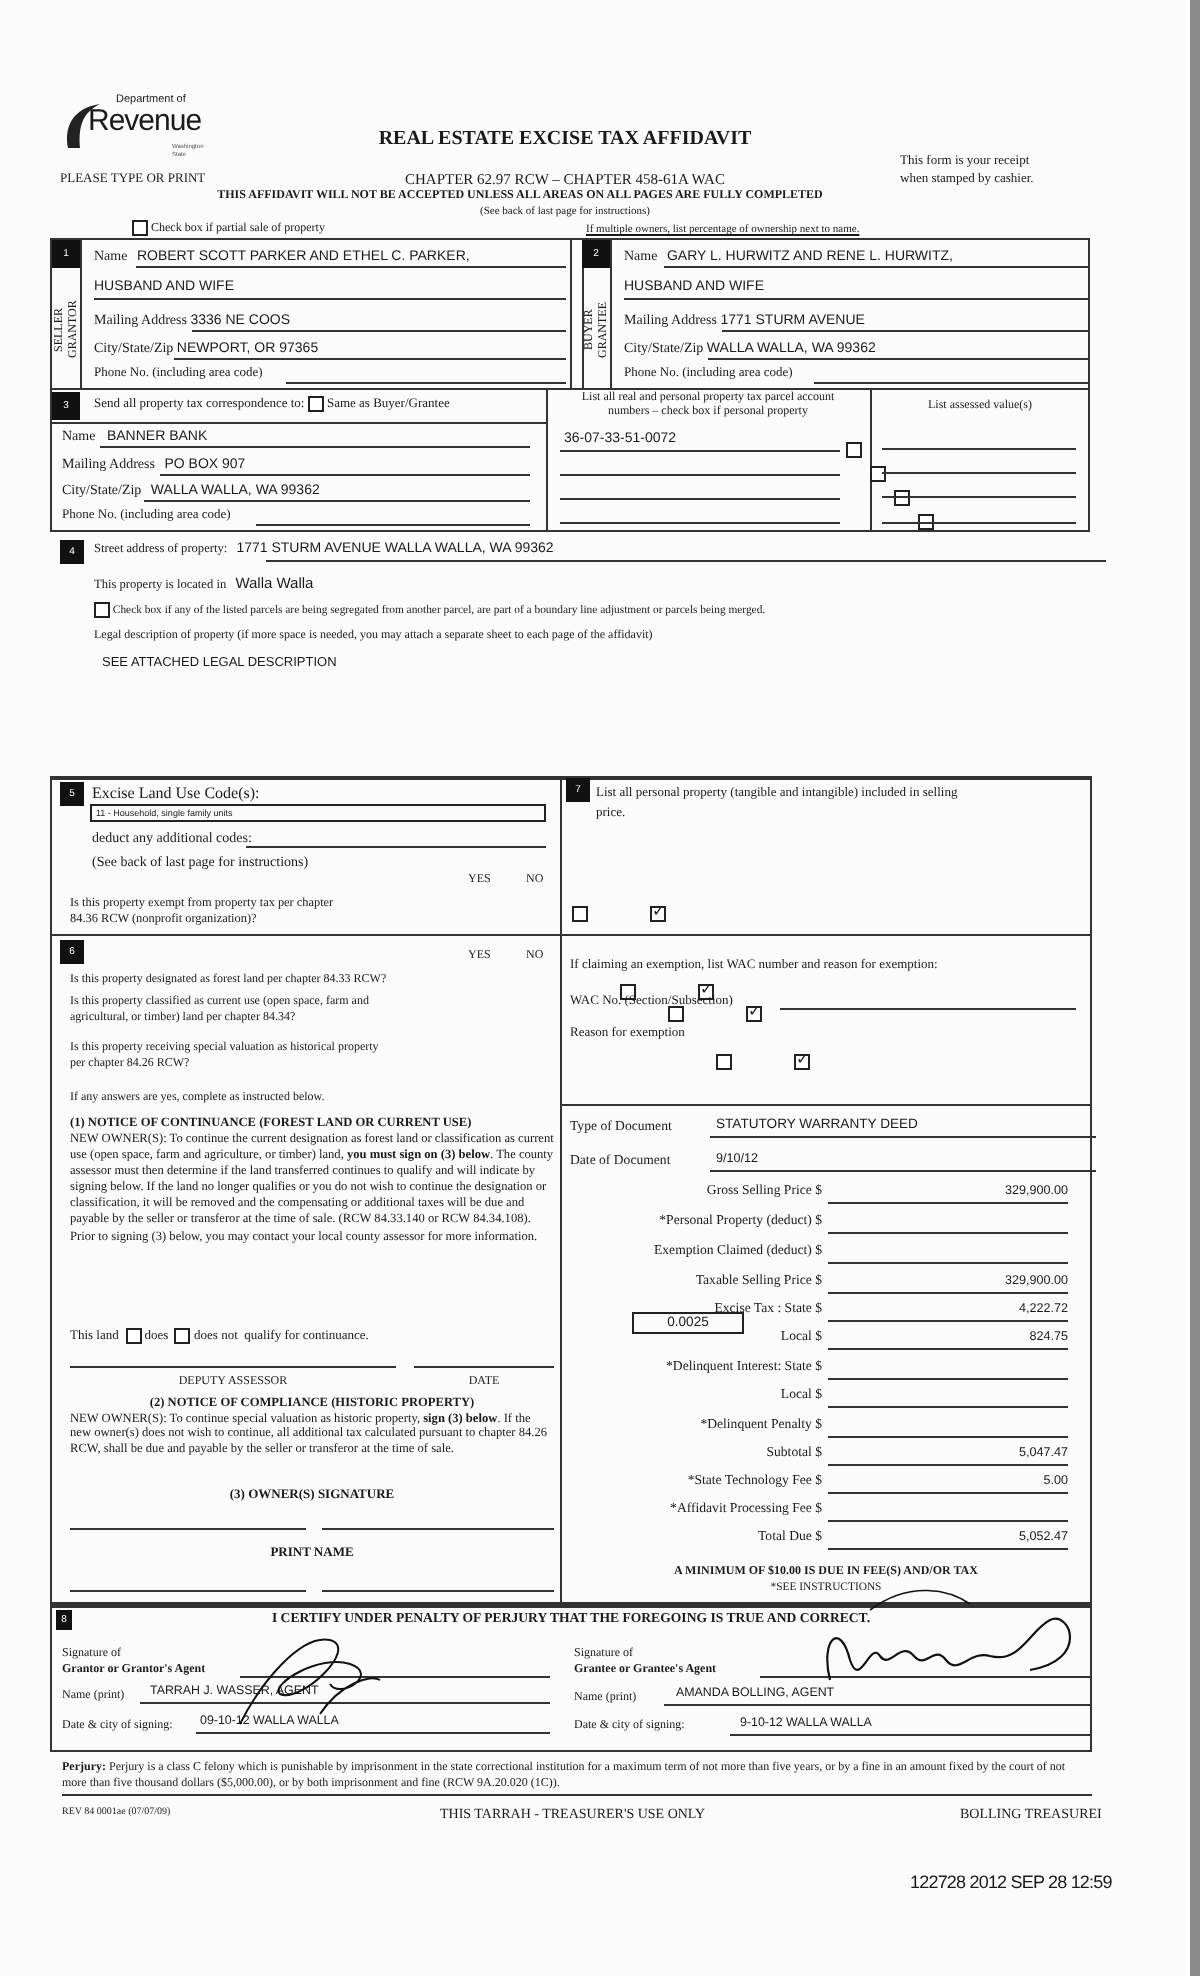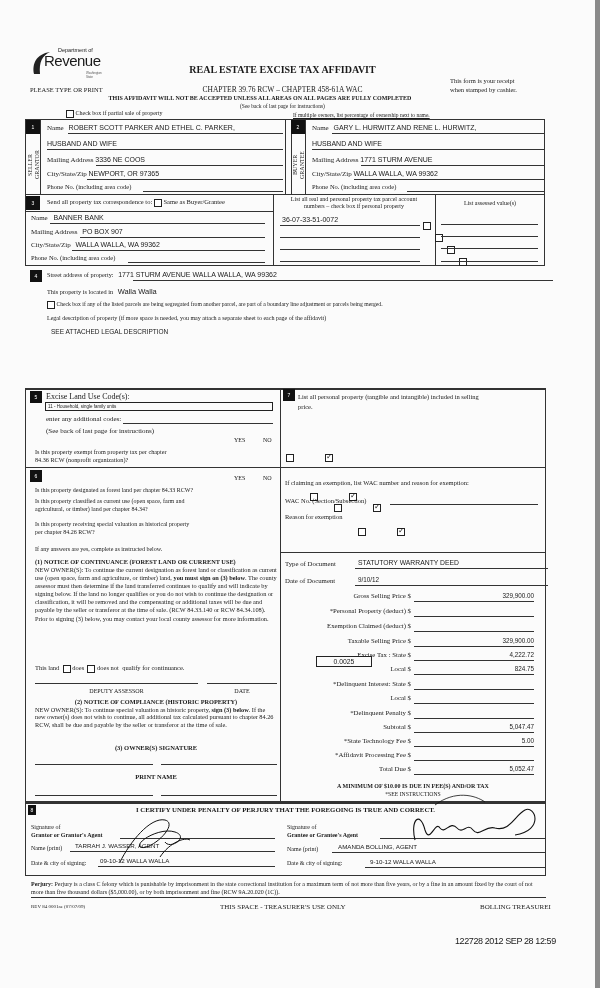--- a/index.html
+++ b/index.html
@@ -32,21 +32,21 @@
 <div class="abs" style="left:30px;top:47px;width:70px;height:32px;">
   <svg width="22" height="26" viewBox="0 0 22 26" style="position:absolute;left:0;top:3px;">
     <path d="M4 24 C2 14 6 4 20 2 C12 6 9 12 10 24 Z" fill="#222"></path>
   </svg>
   <div class="abs sans" style="left:28px;top:0;font-size:5.5px;">Department of</div>
   <div class="abs sans" style="left:14px;top:5px;font-size:15px;letter-spacing:-0.5px;">Revenue</div>
   <div class="abs sans" style="left:56px;top:24px;font-size:3px;color:#555;">Washington State</div>
 </div>
 <div class="abs lbl" style="left:30px;top:86px;font-size:6.5px;">PLEASE TYPE OR PRINT</div>
 <div class="abs center bold" style="left:160px;top:64px;width:245px;font-size:10px;">REAL ESTATE EXCISE TAX AFFIDAVIT</div>
-<div class="abs center" style="left:160px;top:85px;width:245px;font-size:7.5px;">CHAPTER 39.76 RCW – CHAPTER 458-61A WAC</div>
+<div class="abs center" style="left:160px;top:85px;width:245px;font-size:7.5px;">CHAPTER 62.97 RCW – CHAPTER 458-61A WAC</div>
 <div class="abs lbl" style="left:450px;top:77px;font-size:6.5px;">This form is your receipt</div>
 <div class="abs lbl" style="left:450px;top:86px;font-size:6.5px;">when stamped by cashier.</div>
 <div class="abs center bold" style="left:60px;top:95px;width:400px;font-size:6px;">THIS AFFIDAVIT WILL NOT BE ACCEPTED UNLESS ALL AREAS ON ALL PAGES ARE FULLY COMPLETED</div>
 <div class="abs center" style="left:160px;top:103px;width:245px;font-size:5.5px;">(See back of last page for instructions)</div>
 <div class="abs lbl" style="left:66px;top:110px;font-size:6px;">
   <span class="cb"></span>
   <span>Check box if partial sale of property</span>
 </div>
 <div class="abs lbl" style="left:293px;top:112px;font-size:5.5px;text-decoration:underline;">If multiple owners, list percentage of ownership next to name.</div>
 
@@ -191,21 +191,21 @@
 <div class="box" style="left:25px;top:388px;width:521px;height:414px;border-width:1.5px;border-top-width:2px;"></div>
 <div class="abs" style="left:280px;top:388px;height:414px;border-left:1.5px solid #333;"></div>
 
 
 <div class="badge" style="left:30px;top:391px;">5</div>
 <div class="abs lbl" style="left:46px;top:392px;font-size:8px;">Excise Land Use Code(s):</div>
 <div class="abs sans" style="left:45px;top:402px;width:228px;height:9px;border:1.3px solid #222;box-sizing:border-box;font-size:4.5px;line-height:7px;padding-left:2px;">
   <span>11 - Household, single family units</span>
 </div>
 <div class="abs lbl" style="left:46px;top:415px;font-size:7px;">
-  <span>enter any additional codes:</span>
+  <span>deduct any additional codes:</span>
 </div>
 <div class="line" style="left:123px;top:423px;width:150px;"></div>
 <div class="abs lbl" style="left:46px;top:427px;font-size:7px;">(See back of last page for instructions)</div>
 <div class="abs lbl small" style="left:234px;top:437px;">YES</div>
 <div class="abs lbl small" style="left:263px;top:437px;">NO</div>
 <div class="abs lbl" style="left:35px;top:448px;font-size:6.2px;line-height:8px;">
   <span>Is this property exempt from property tax per chapter</span><br>
   <span>84.36 RCW (nonprofit organization)?</span>
 </div>
 <span class="cb abs" style="left:238px;top:448px;"></span>
@@ -381,18 +381,18 @@
   <path d="M20 50 C15 30 25 20 30 40 C35 55 40 30 45 38 C50 45 55 30 62 38 C68 45 72 32 78 40 C84 48 90 35 100 38 C115 42 120 25 130 20 C140 15 150 40 120 45" stroke="#111" stroke-width="1.1" fill="none"></path>
   <path d="M40 15 C60 0 80 5 90 12" stroke="#111" stroke-width="0.8" fill="none"></path>
 </svg>
 
 
 <div class="abs para" style="left:31px;top:880px;width:515px;font-size:6px;line-height:8px;">
   <b>Perjury:</b><span> Perjury is a class C felony which is punishable by imprisonment in the state correctional institution for a maximum term of not more than five years, or by a fine in an amount fixed by the court of not more than five thousand dollars ($5,000.00), or by both imprisonment and fine (RCW 9A.20.020 (1C)).</span>
 </div>
 <div class="line" style="left:31px;top:897px;width:515px;"></div>
 <div class="abs lbl" style="left:31px;top:904px;font-size:5px;">REV 84 0001ae (07/07/09)</div>
-<div class="abs lbl" style="left:220px;top:903px;font-size:7px;">THIS SPACE - TREASURER'S USE ONLY</div>
+<div class="abs lbl" style="left:220px;top:903px;font-size:7px;">THIS TARRAH - TREASURER'S USE ONLY</div>
 <div class="abs lbl" style="left:480px;top:903px;font-size:7px;">BOLLING TREASUREI</div>
 <div class="abs sans" style="left:455px;top:936px;font-size:9px;letter-spacing:-0.4px;white-space:nowrap;">122728 2012 SEP 28 12:59</div>
 
 
 
 
 </body></html>

